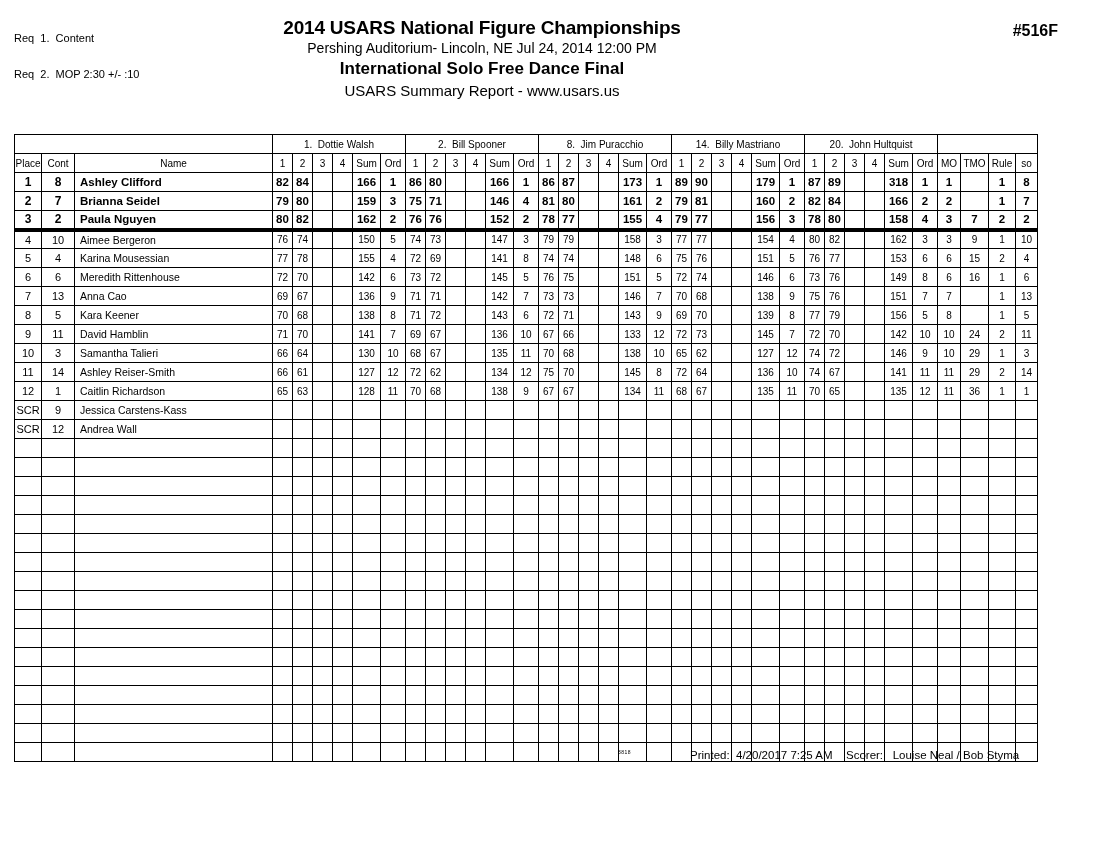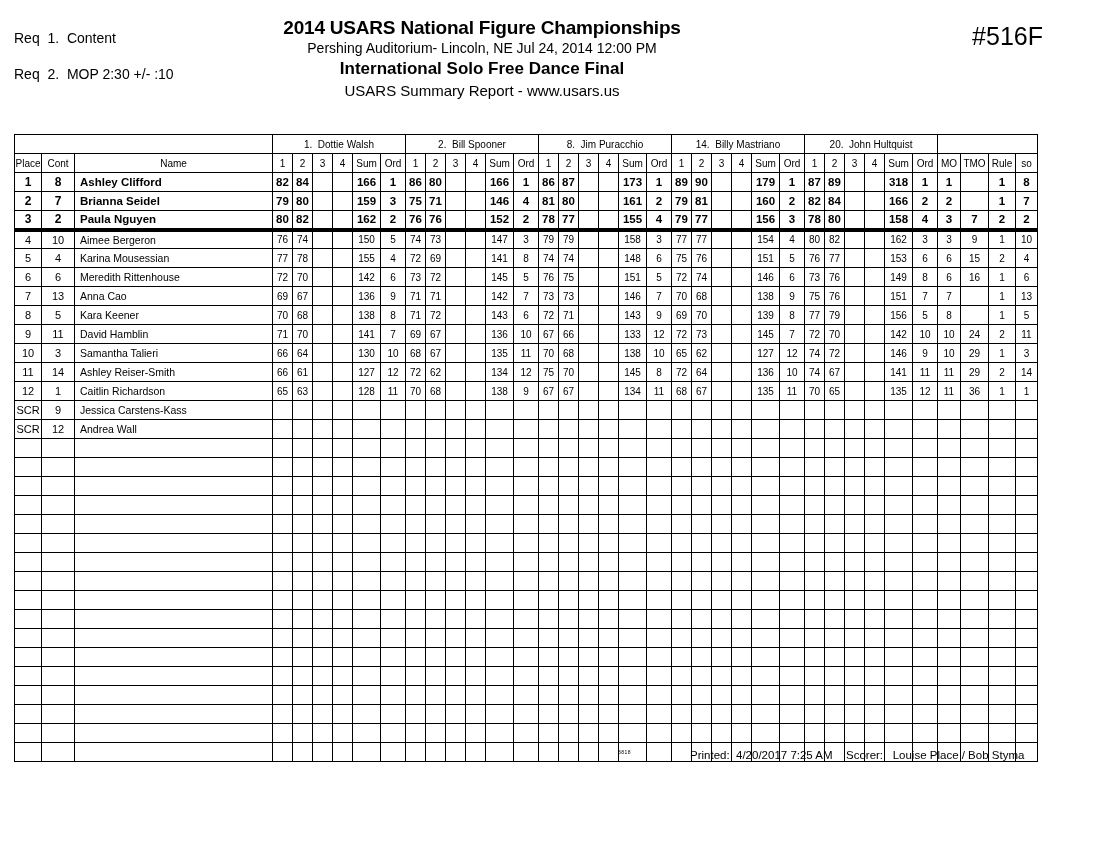--- a/index.html
+++ b/index.html
@@ -7,34 +7,34 @@
     width:1100px;height:850px;
     background:#ffffff;
     font-family:"Liberation Sans", sans-serif;
     color:#000;
     overflow:hidden;
     position:relative;
   }
   
   .req-block{
     position:absolute;left:14px;top:8px;
-    font-size:14px;line-height:12px;
+    font-size:11px;line-height:12px;
     white-space:pre;
   }
   .title-block{
     position:absolute;left:0;top:17px;width:964px;
     text-align:center;
   }
   .t-main{font-size:19px;font-weight:bold;letter-spacing:-0.2px;line-height:22px;}
   .t-venue{font-size:14px;font-weight:normal;line-height:19px;}
   .t-event{font-size:17px;font-weight:bold;line-height:22px;}
   .t-report{font-size:15px;font-weight:normal;line-height:21px;}
   .event-id{
-    position:absolute;right:57px;top:22px;
-    font-size:25px;font-weight:normal;
+    position:absolute;right:42px;top:22px;
+    font-size:16px;font-weight:bold;
   }
   
   .sheet{
     position:absolute;left:14px;top:134px;
     border-collapse:collapse;
     table-layout:fixed;
   }
   .sheet td,.sheet th{
     border:1px solid #000;
     padding:0;
@@ -1400,14 +1400,14 @@
     </tbody>
 </table>
 
 <div class="tiny-code">3818</div>
 <div class="printed">
   <span>Printed:</span>
   &nbsp;<span>4/20/2017  7:25 AM</span>
 </div>
 <div class="scorer">
   <span>Scorer:</span>
-  &nbsp;&nbsp;<span>Louise Place / Bob Styma</span>
+  &nbsp;&nbsp;<span>Louise Neal / Bob Styma</span>
 </div>
 
 </body></html>

